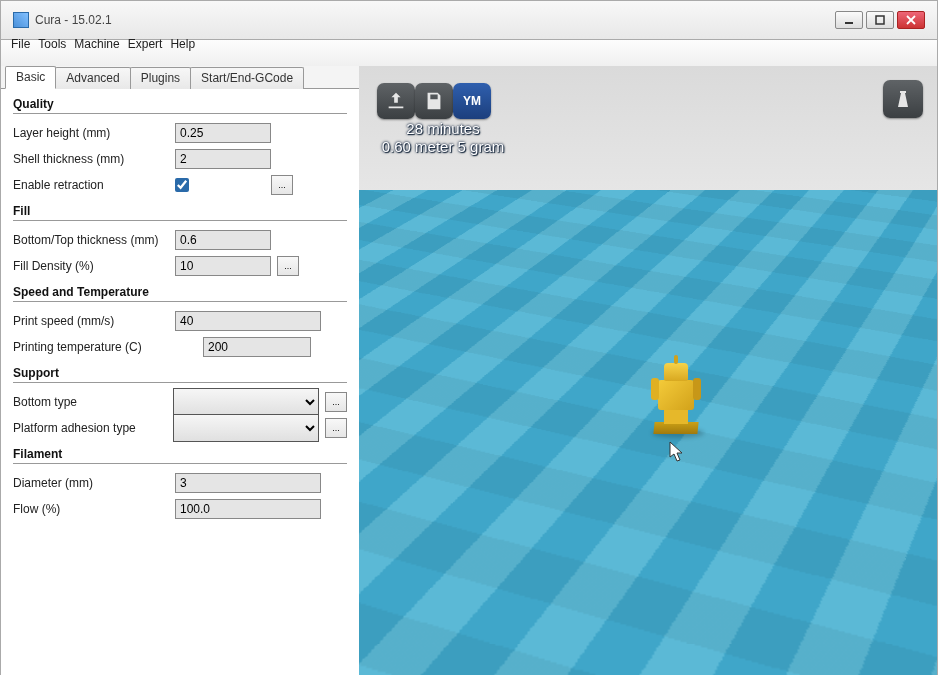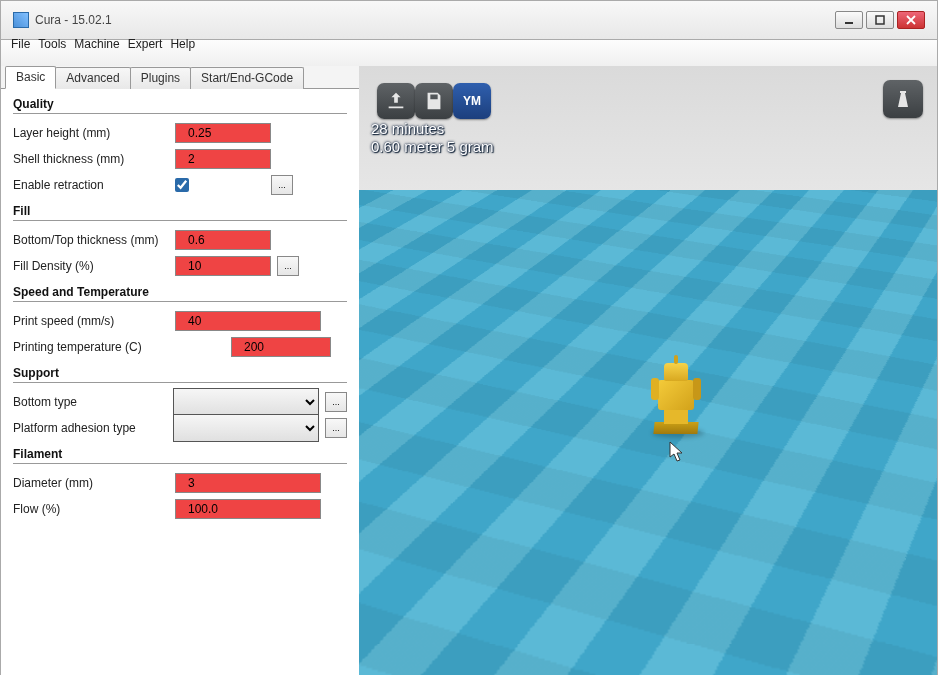--- a/index.html
+++ b/index.html
@@ -28,21 +28,21 @@
   .tab { padding: 3px 10px 4px; background: linear-gradient(#f7f7f7,#e8e8e8); border:1px solid #999; border-bottom:none; margin-right:-1px; cursor:pointer; border-radius:2px 2px 0 0; font-size:12px; color:#333; position:relative; top:1px;}
   .tab.active { background:#fff; border-bottom:1px solid #fff; z-index:1; }
 
   
   .settings { padding: 8px 12px 0 12px; overflow:auto; flex:1; }
   .section-head { font-weight:bold; font-size:12px; margin-top:6px; margin-bottom:2px; color:#111; }
   .section-head.first { margin-top:0; }
   .section-sep { border:none; border-top:1px solid #999; margin:2px 0 6px 0; }
   .row { display:flex; align-items:center; height:26px; }
   .row .label { width: 162px; color:#222; }
-  .row input[type=text] { width: 96px; height:20px; border:1px solid #888; padding:1px 12px; font-size:12px; background:#ef4444; }
+  .row input[type=text] { width: 96px; height:20px; border:1px solid #888; padding:1px 4px; font-size:12px; background:#e5e5e5; }
   .row select { width:146px; height:22px; border:1px solid #555; background:linear-gradient(#f6f6f6,#e0e0e0); font-size:12px; padding:13px 3px;}
   .row input[type=checkbox]{ width:14px; height:14px; accent-color:#2a6aa9;}
   .dots-btn { width:22px; height:20px; margin-left:6px; border:1px solid #888; background:linear-gradient(#f8f8f8,#e6e6e6); cursor:pointer; font-size:9px; line-height:1; padding:0; text-align:center;}
   .row .fieldgroup { display:flex; align-items:center; }
 
   
   .floor { position:absolute; left:-80px; right:-80px; bottom:-40px; height:540px;
     background:
       repeating-linear-gradient(18deg, rgba(255,255,255,0.0) 0px, rgba(255,255,255,0.0) 30px, rgba(0,0,0,0.05) 30px, rgba(0,0,0,0.05) 60px),
       repeating-linear-gradient(-60deg, #5bb9d6 0px, #5bb9d6 30px, #3fa6c9 30px, #3fa6c9 60px);
@@ -50,21 +50,21 @@
     transform-origin: center top;
   }
   .backwall { position:absolute; left:0; right:0; top:0; height:220px; background: linear-gradient(#dadada,#efefef); }
 
   .top-icons { position:absolute; left:18px; top:17px; display:flex; gap:0; }
   .vp-btn { width:38px; height:36px; border-radius:7px; background: linear-gradient(#5f6366,#3b3f42); display:flex; align-items:center; justify-content:center; cursor:pointer; box-shadow:0 1px 2px rgba(0,0,0,0.4);}
   .vp-btn.ym { background: linear-gradient(#2f5fae,#1c3f7d); color:#fff; font-weight:bold; font-size:14px;}
   .vp-btn svg { color:#e6e6e6; }
   .top-right-btn { position:absolute; right:14px; top:14px; }
   .top-right-btn .vp-btn { width:40px; height:38px;}
-  .vp-info { position:absolute; left:12px; top:54px; text-align:left; width:160px; }
+  .vp-info { position:absolute; left:4px; top:54px; text-align:center; width:160px; }
   .vp-info .line { color:#fff; text-shadow: 0 0 2px #235, 0 0 3px #123, 1px 1px 1px #123; font-size:15px; font-weight:500; line-height:1.2;}
 
   
   .model { position:absolute; left:293px; top:288px; width:48px; height:80px; }
   .model .base { position:absolute; bottom:0; left:2px; width:44px; height:12px; background:linear-gradient(#caa016,#a07a0d); transform:skewX(-6deg); }
   .model .legs { position:absolute; bottom:10px; left:12px; width:24px; height:16px; background:#e6b82a; }
   .model .torso { position:absolute; bottom:24px; left:6px; width:36px; height:30px; background:linear-gradient(135deg,#f4cb3a,#d2a21a); border-radius:3px; }
   .model .arm-l { position:absolute; bottom:34px; left:-1px; width:8px; height:22px; background:#e0b022; border-radius:3px; }
   .model .arm-r { position:absolute; bottom:34px; right:-1px; width:8px; height:22px; background:#c79718; border-radius:3px; }
   .model .head { position:absolute; bottom:53px; left:12px; width:24px; height:18px; background:linear-gradient(#f6d34a,#d8a820); border-radius:4px 4px 2px 2px; }
@@ -152,21 +152,21 @@
       </div>
 
       <div class="section-head">Speed and Temperature</div>
       <hr class="section-sep">
       <div class="row">
         <span class="label">Print speed (mm/s)</span>
         <input type="text" style="width: 146px;" value="40">
       </div>
       <div class="row">
         <span class="label" style="width:162px">Printing temperature (C)</span>
-        <input type="text" style="width: 100px; margin-left: 56px;" value="200">
+        <input type="text" style="width: 108px; margin-left: 28px;" value="200">
       </div>
 
       <div class="section-head">Support</div>
       <hr class="section-sep">
       <div class="row">
         <span class="label">Bottom type</span>
         <span class="fieldgroup">
           <select><option>None</option></select>
           <button class="dots-btn">...</button>
         </span>

